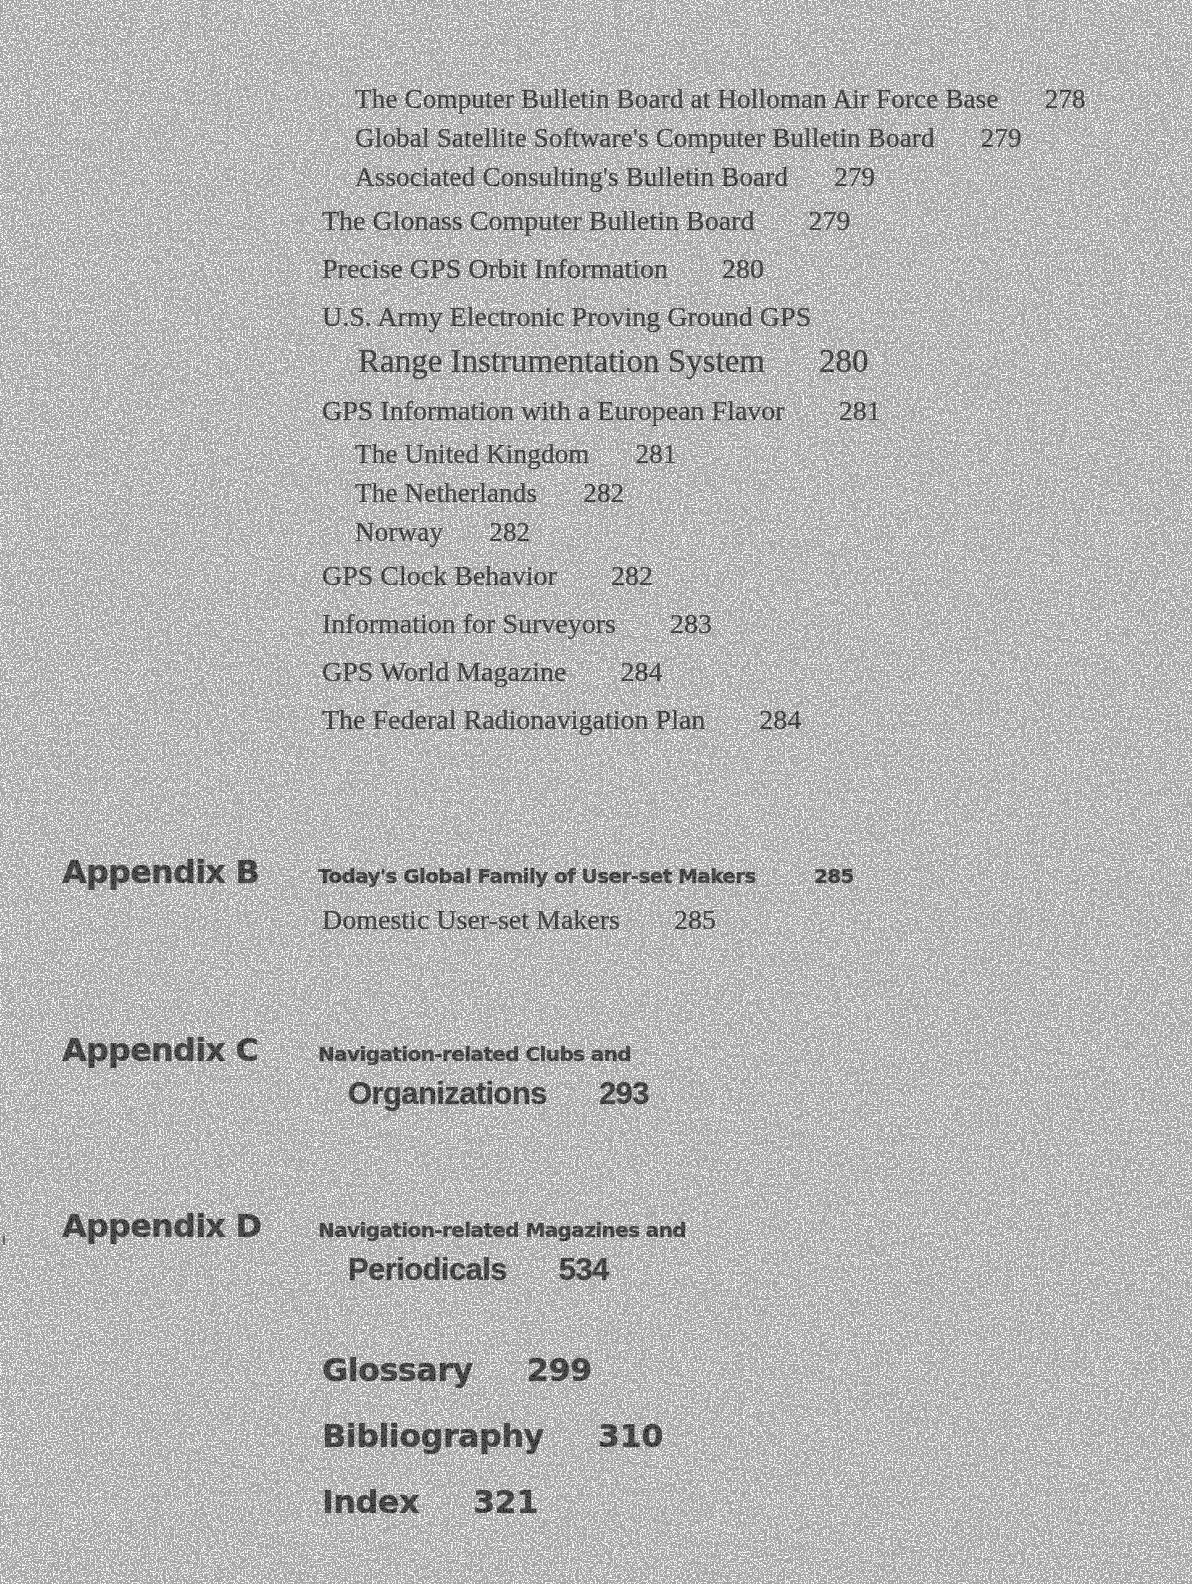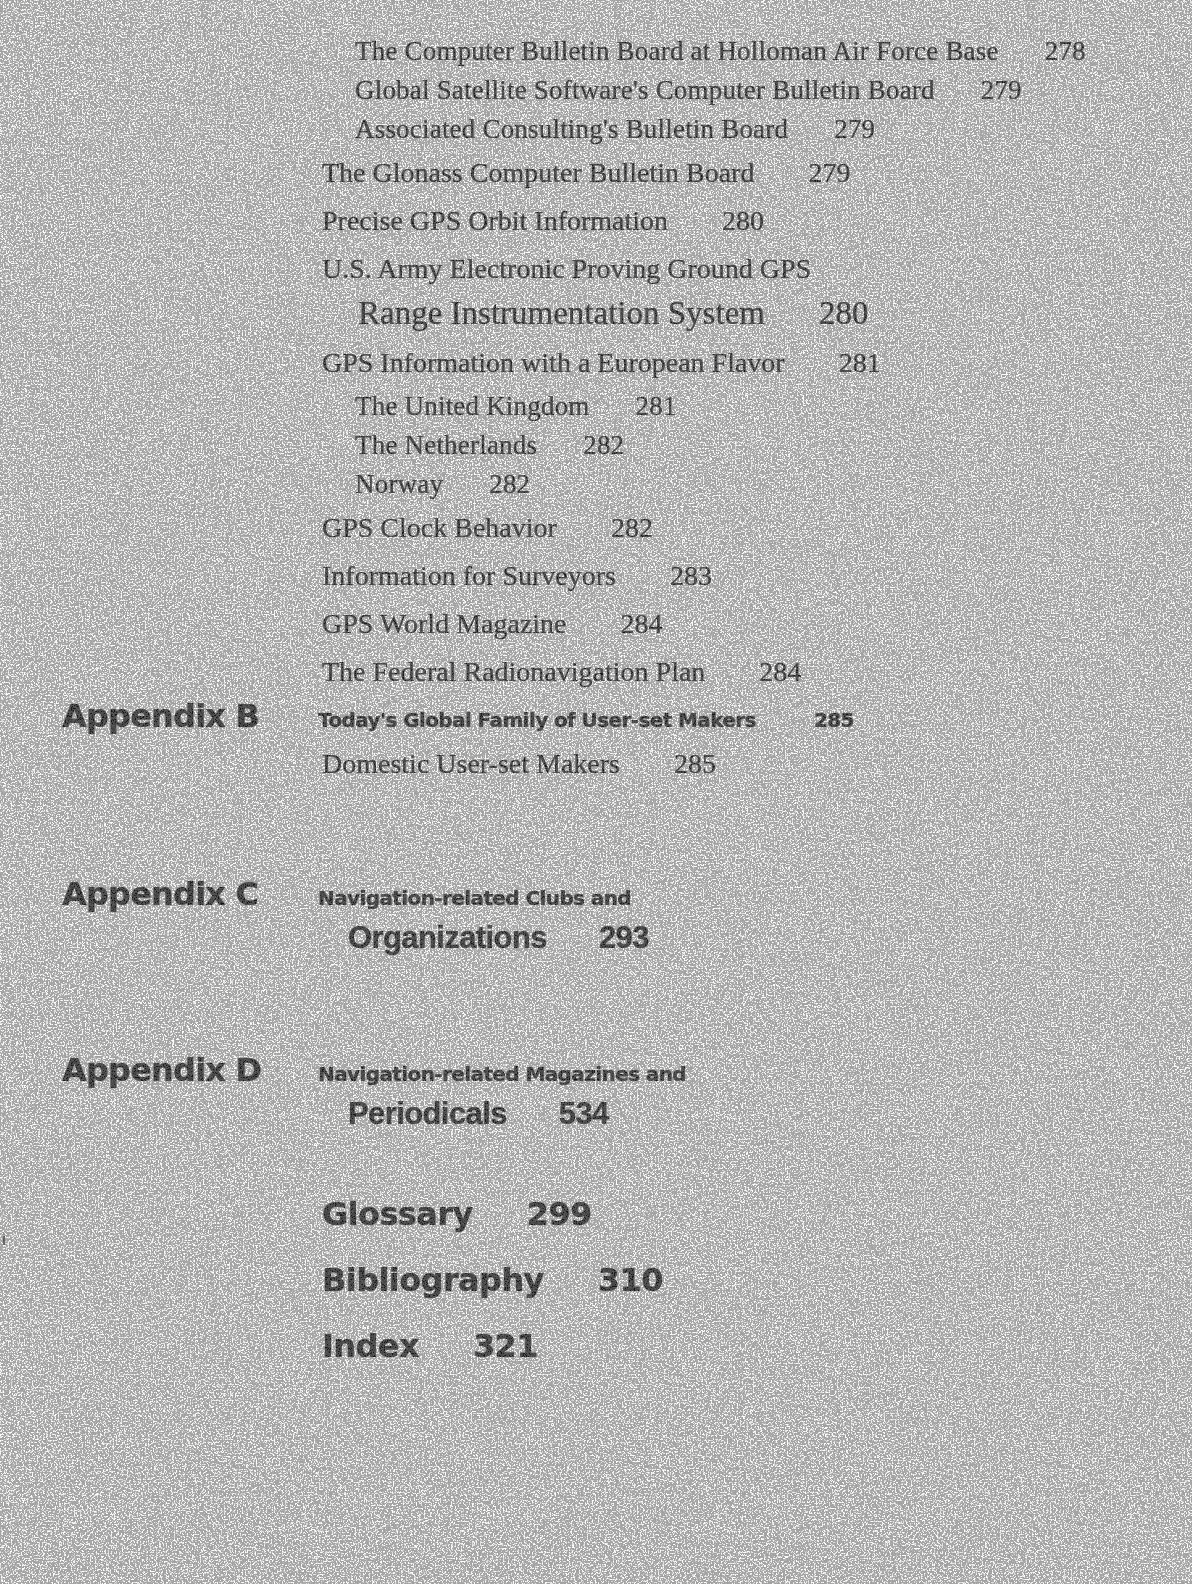--- a/index.html
+++ b/index.html
@@ -18,21 +18,21 @@
   }
   .noise {
     position: absolute;
     inset: 0;
     pointer-events: none;
     z-index: 2;
   }
   .content {
     position: relative;
     z-index: 1;
-    padding-top: 32px;
+    padding-top: 80px;
   }
   .line { white-space: nowrap; }
   .t { text-shadow: 0 0 0.7px rgba(10,10,10,0.85); }
 
   
   .sub {
     margin-left: 355px;
     font-size: 27px;
     line-height: 39px;
     letter-spacing: 0.2px;
@@ -98,21 +98,21 @@
     font-weight: bold;
     font-size: 32px;
     letter-spacing: -0.6px;
     line-height: 40px;
     text-shadow: 0 0 1px rgba(10,10,10,0.9);
   }
   .back .pg { margin-left: 54px; }
 
   
   .mt-6   { margin-top: 6px; }
-  .mt-108 { }
+  .mt-108 { margin-top: 108px; }
   .mt-86  { margin-top: 86px; }
   .mt-92  { margin-top: 92px; }
   .mt-60  { margin-top: 60px; }
   .mt-26  { margin-top: 26px; }
 
   
   .artifact {
     position: absolute;
     left: 3px;
     top: 1236px;

